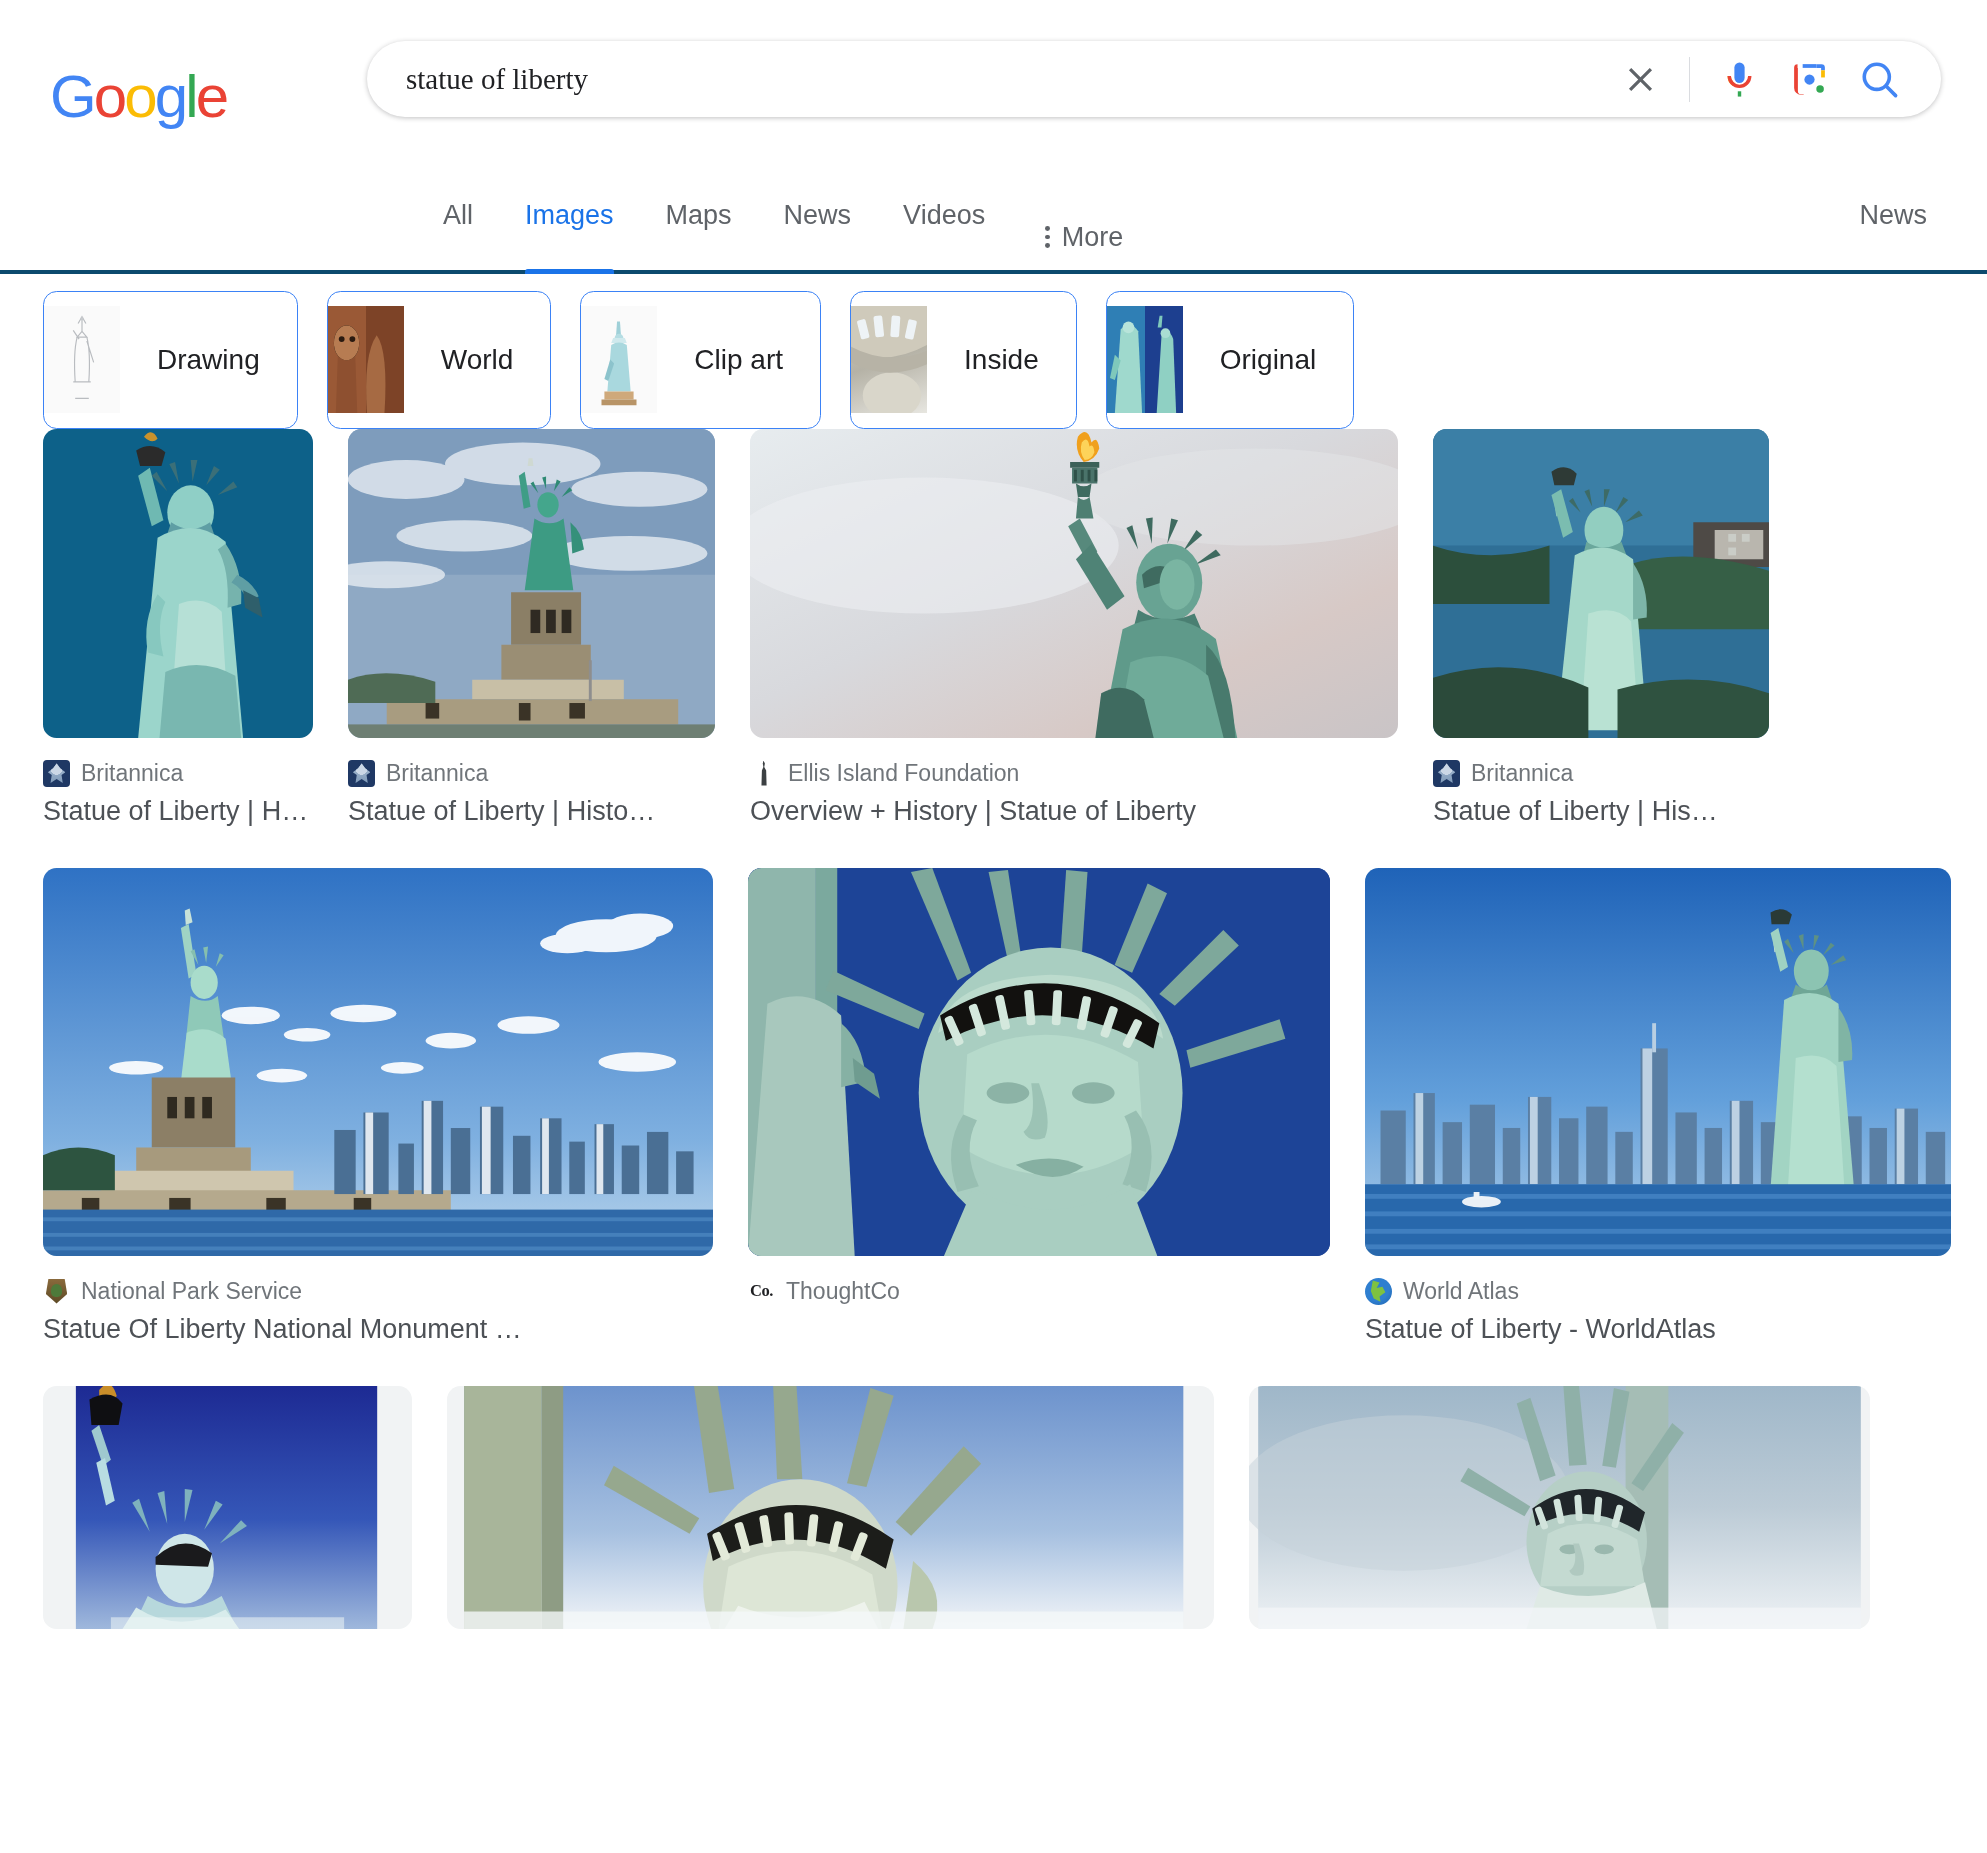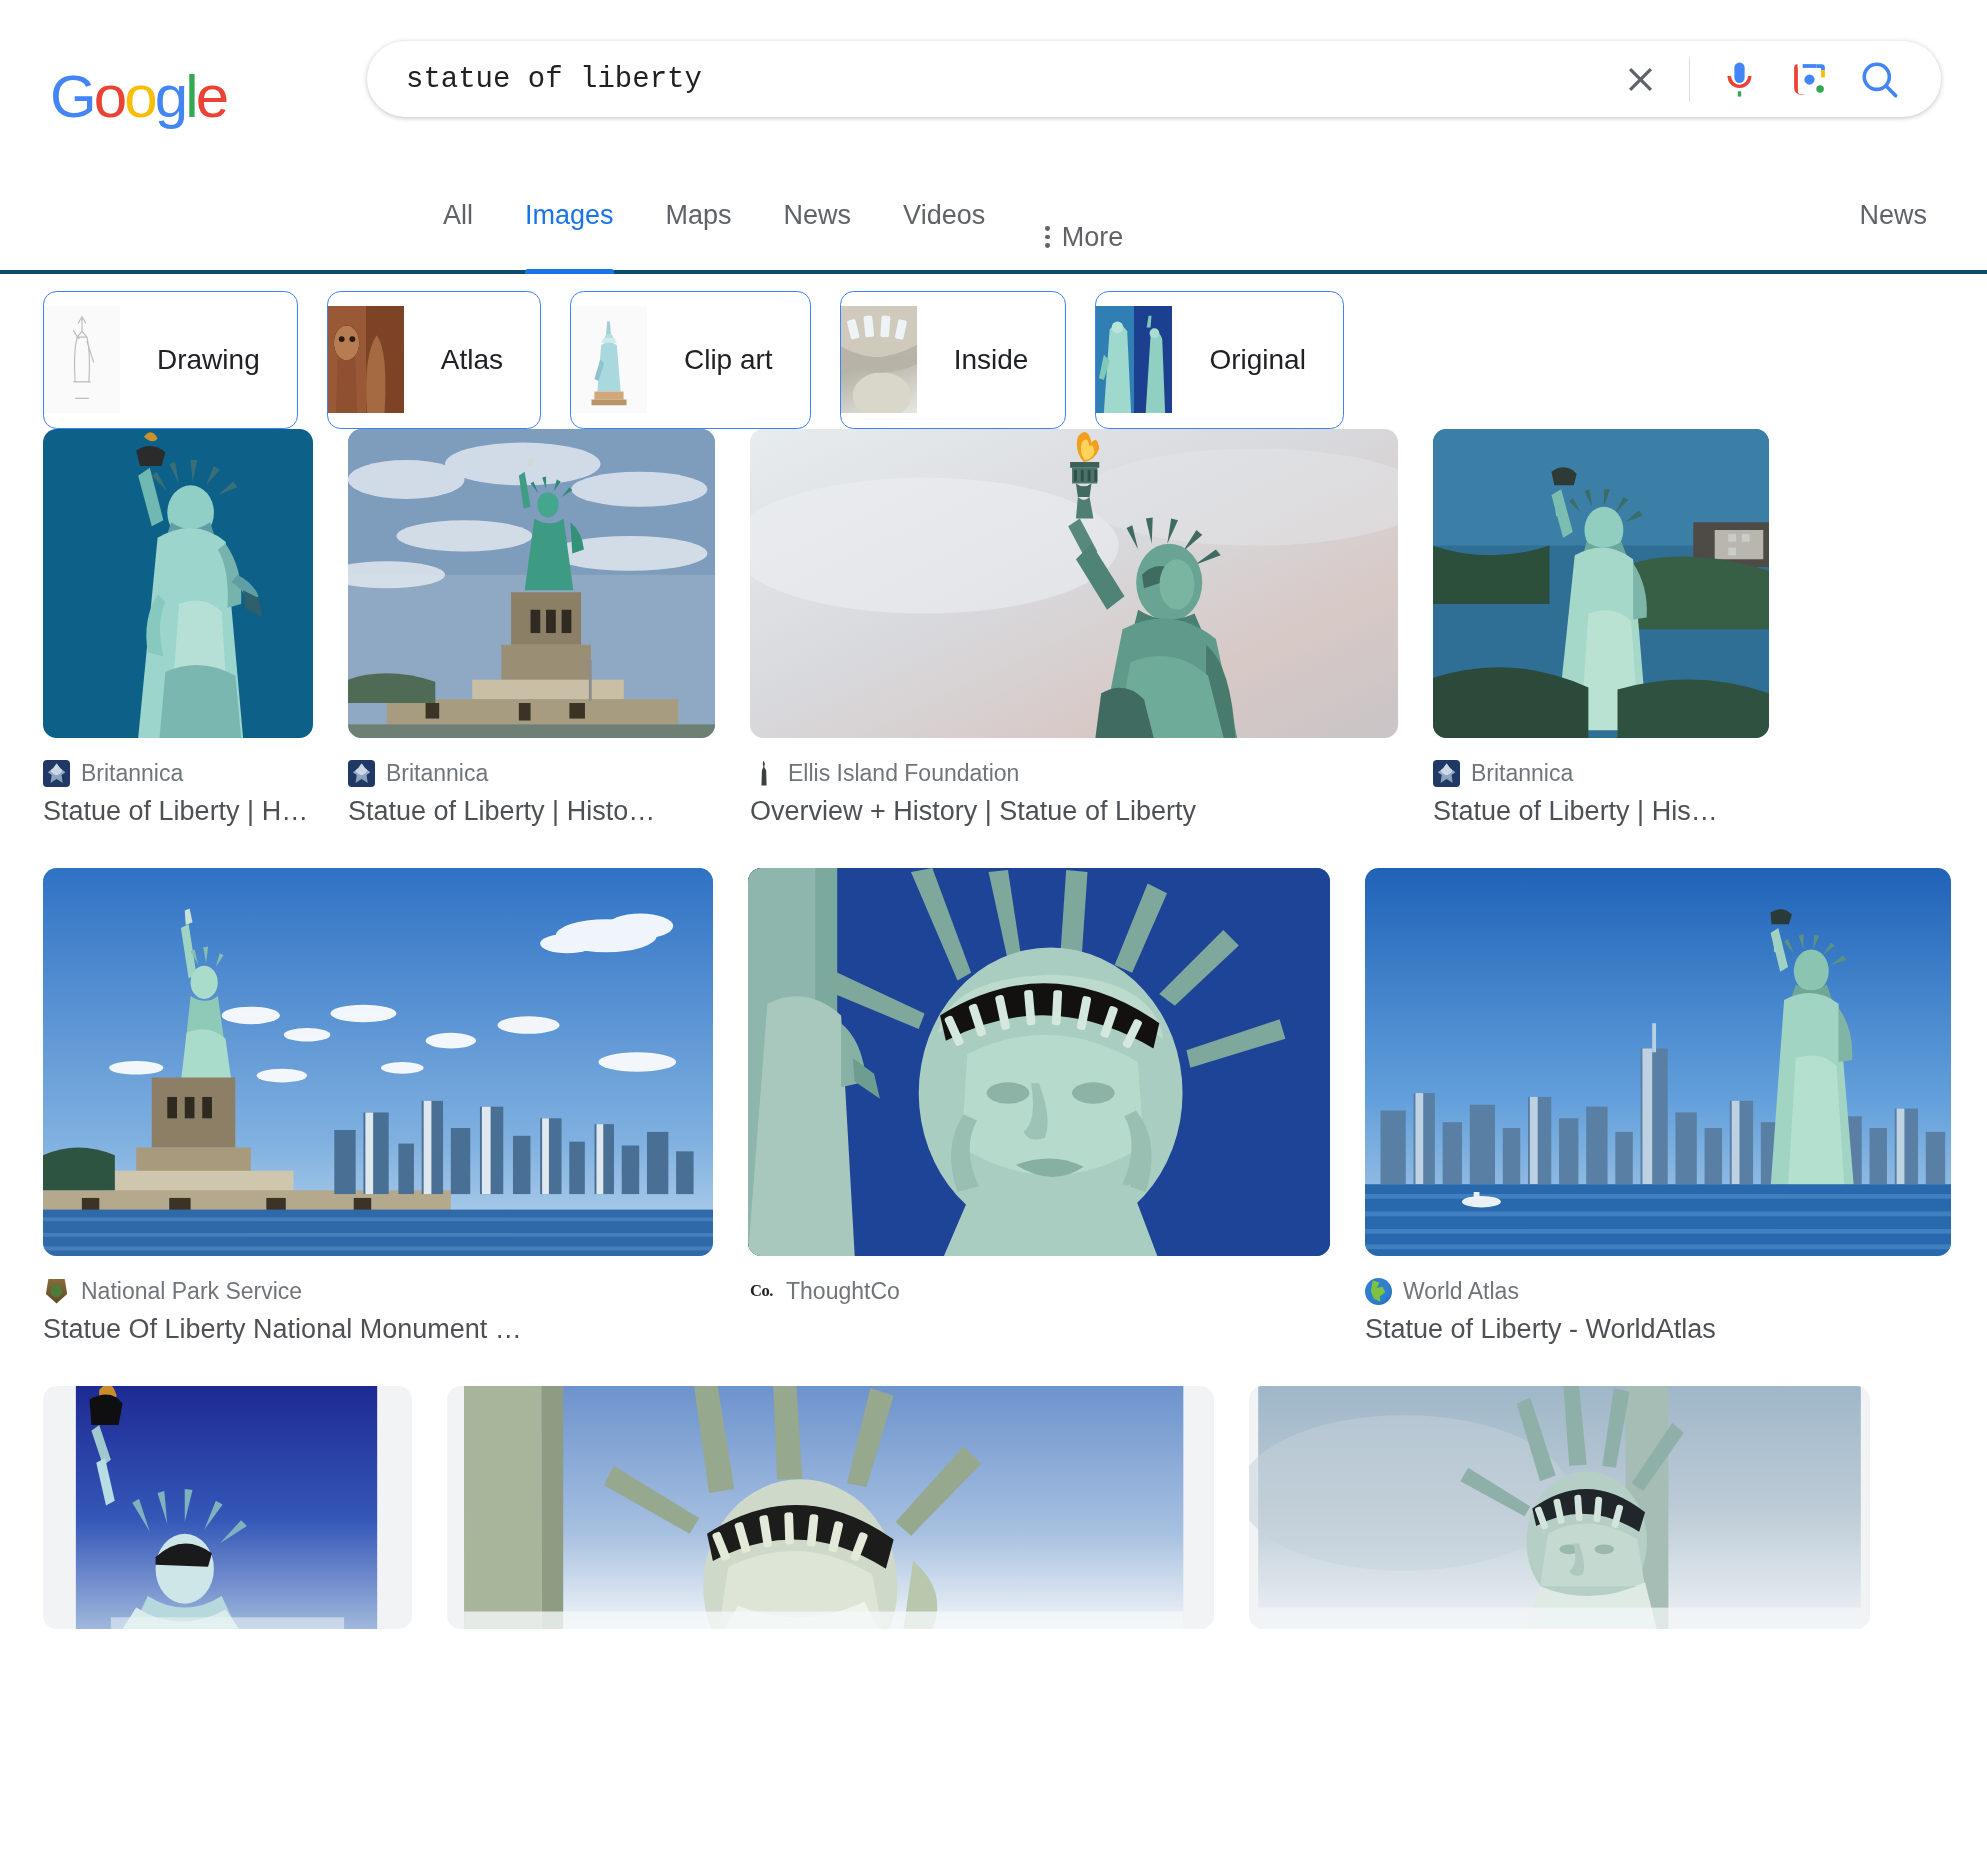--- a/index.html
+++ b/index.html
@@ -47,21 +47,21 @@
     box-shadow: 0 1px 5.8px rgba(32,33,36,.28);
     display: flex;
     align-items: center;
     padding: 0 27px 0 39px;
   }
   .search-input {
     flex: 1;
     border: none;
     outline: none;
     font-size: 29px;
-    font-family: Liberation Mono, monospace;
+    font-family: Liberation Serif, serif;
     color: #202124;
     background: transparent;
     padding: 0;
   }
   .sb-icons { display: flex; align-items: center; gap: 0; }
   .icon-btn {
     width: 70px; height: 70px;
     display: flex; align-items: center; justify-content: center;
     cursor: pointer;
     background: none; border: none; padding: 0;
@@ -311,21 +311,21 @@
         <rect width="39" height="110" fill="#9a5936"></rect>
         <rect x="39" width="39" height="110" fill="#7d4327"></rect>
         <ellipse cx="19" cy="38" rx="13" ry="18" fill="#b3apt"></ellipse>
         <ellipse cx="19" cy="38" rx="13" ry="18" fill="#b77c52"></ellipse>
         <circle cx="14" cy="34" r="3" fill="#2a1a10"></circle>
         <circle cx="25" cy="34" r="3" fill="#2a1a10"></circle>
         <path d="M10 52 q9 8 18 0 l2 58 -22 0z" fill="#8e5030"></path>
         <path d="M50 30 q12 16 8 80 l-18 0 q-4-60 10-80z" fill="#a66a43"></path>
       </svg>
     </div>
-    <div class="chip-label">Atlas</div>
+    <div class="chip-label">World</div>
   </div>
 
   <div class="chip">
     <div class="chip-thumb th-clipart">
       <svg class="scene" viewBox="0 0 78 110">
         <path fill="#9fd0d8" d="M37 16 l3 0 1 14 -5 0z"></path>
         <circle cx="39" cy="33" r="4.5" fill="#b5dde3"></circle>
         <path fill="#cfe9ed" d="M31 38 l16 0 -2 -5 -12 0z"></path>
         <path fill="#a9d8de" d="M31 40 q8-5 16 0 l4 48 -24 0z"></path>
         <path fill="#8cc3cc" d="M30 55 l-6 20 4 2 6-18z"></path>

